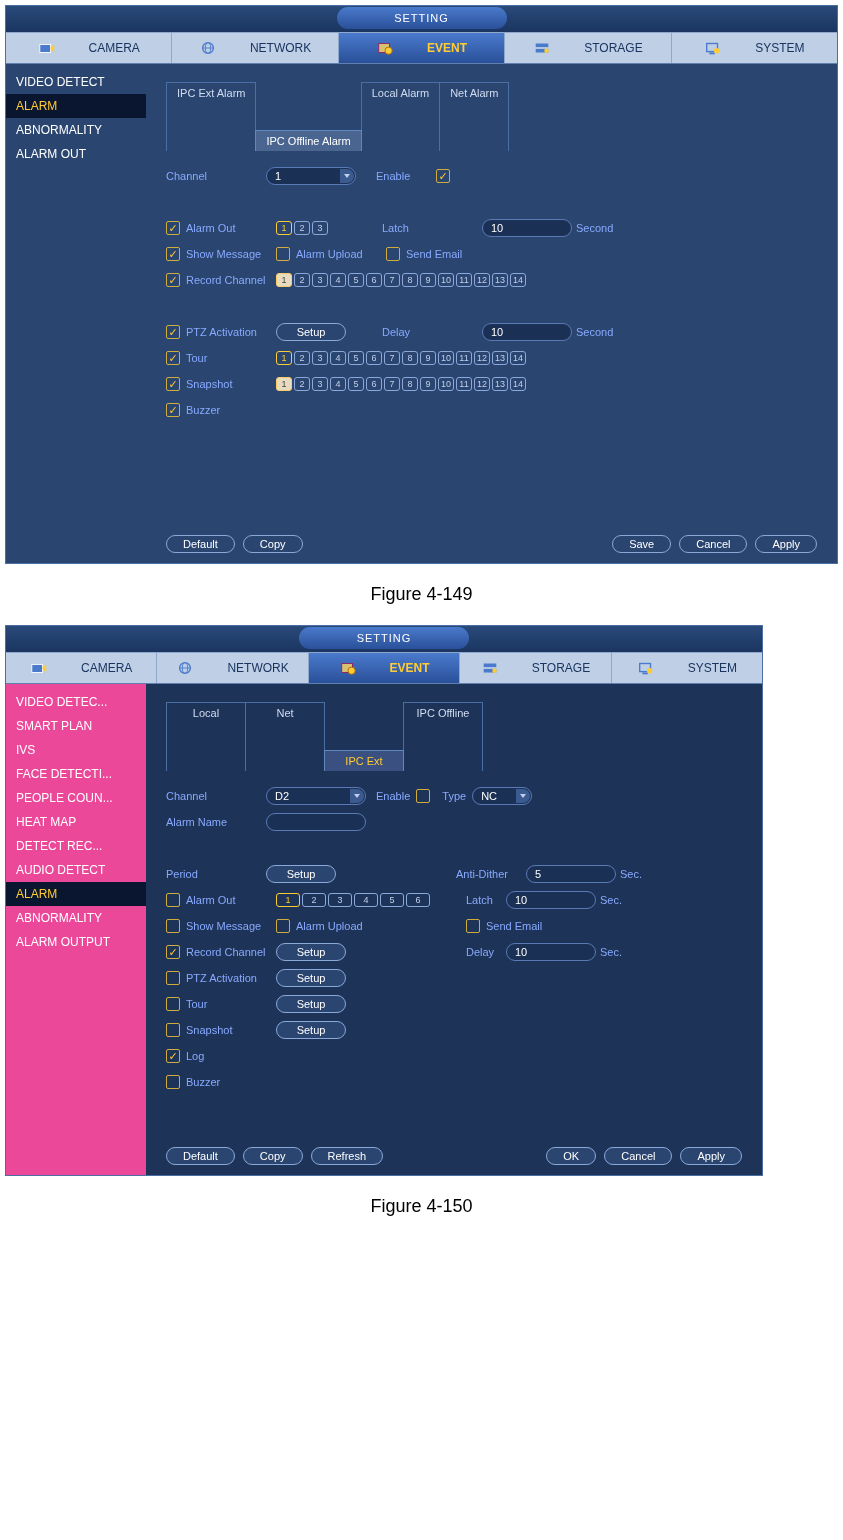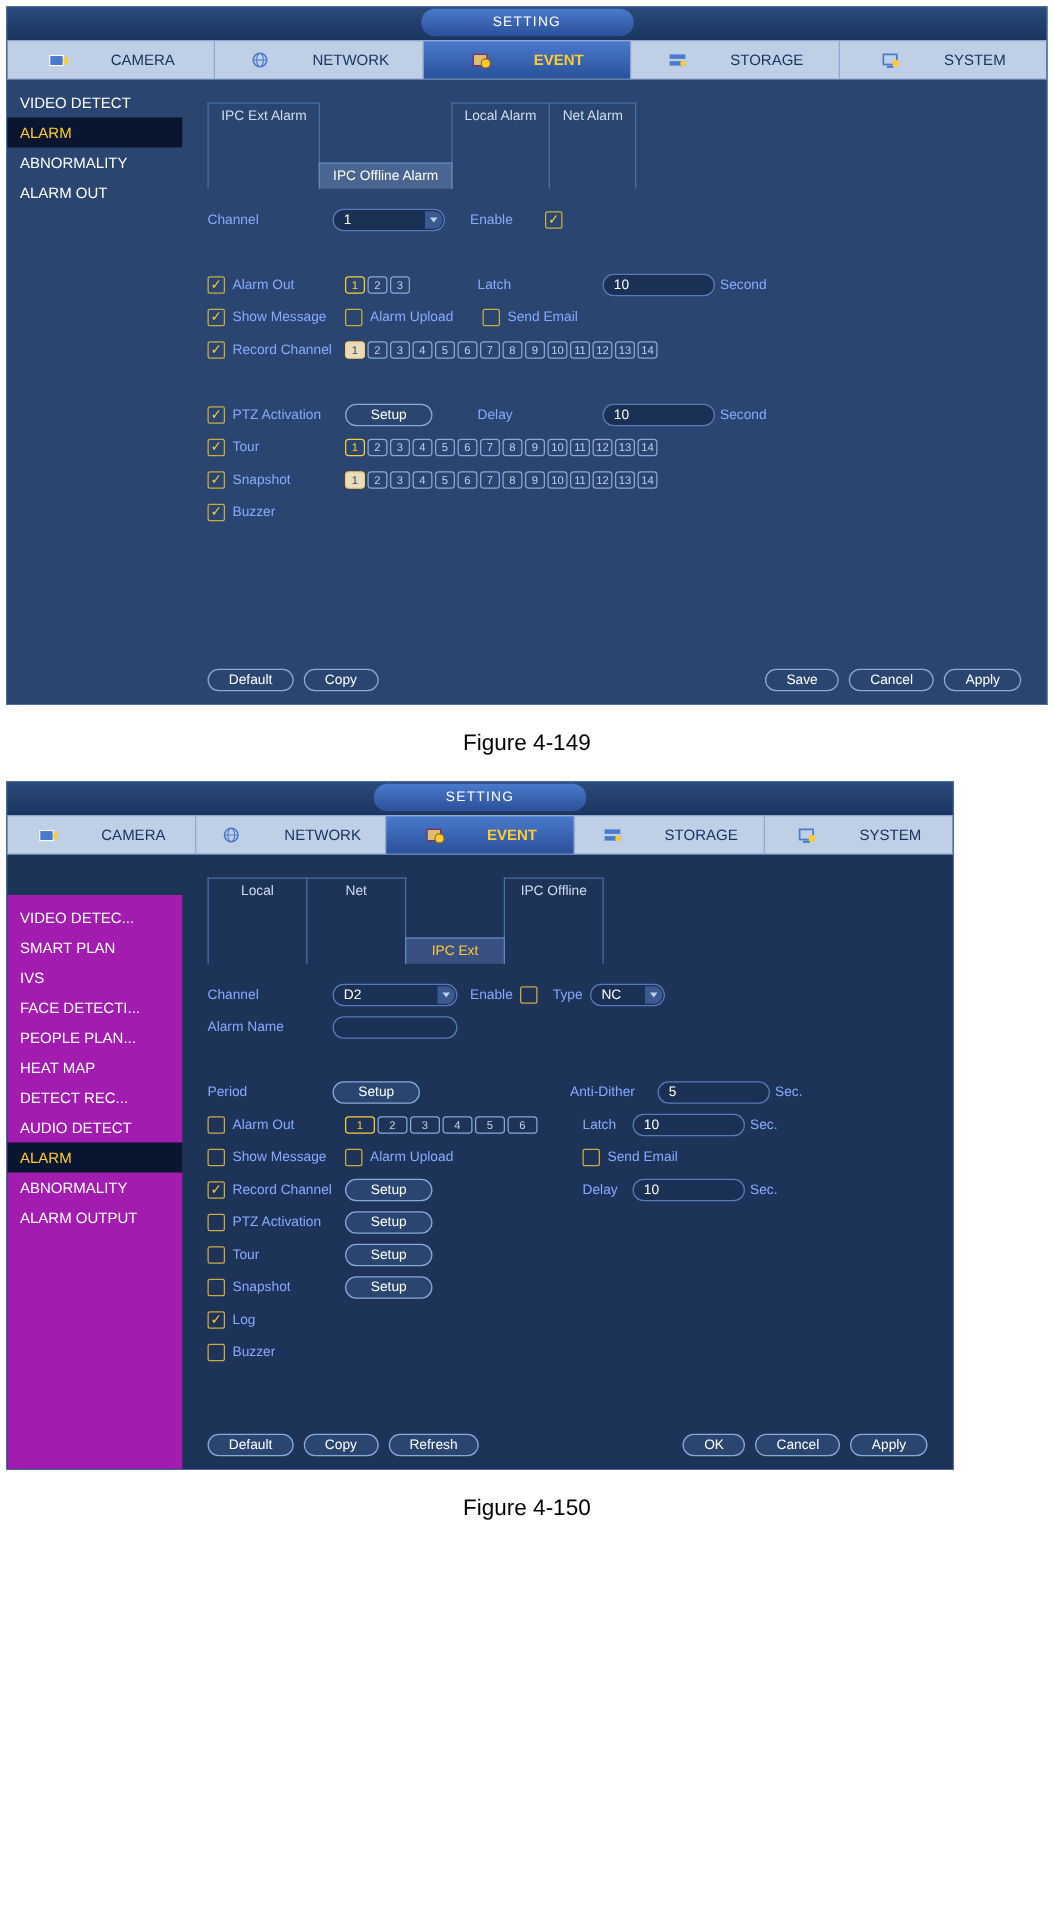--- a/index.html
+++ b/index.html
@@ -19,21 +19,21 @@
   .main-tab:last-child { border-right: none; }
   .main-tab.active { background: linear-gradient(to bottom, #4a7acc, #2a5099); }
   .main-tab.active .tab-label { color: #ffcc33; font-weight: bold; }
   .tab-label { color: #1a3560; margin-left: 27px; }
   .tab-icon { width: 18px; height: 16px; display: inline-flex; }
 
   .body-area { display: flex; min-height: 440px; background: #2a4570; }
   .body-area.dark { background: #1e3358; }
 
   .sidebar { width: 140px; background: #2a4570; padding-top: 6px; }
-  .sidebar.dark { background: #a21caf; margin-top: 32px; }
+  .sidebar.dark { background: #ec4899; }
   .sidebar-item { padding: 5px 10px; font-size: 12px; color: #fff; cursor: pointer; white-space: nowrap; overflow: hidden; text-overflow: ellipsis; }
   .sidebar-item.active { background: #0a1530; color: #ffcc33; }
 
   .content { flex: 1; padding: 18px 20px 10px 20px; background: #2a4570; position: relative; }
   .content.dark { background: #1e3358; }
 
   .sub-tabs { display: flex; margin-bottom: 14px; }
   .sub-tab { padding: 4px 10px; font-size: 11px; color: #d0dcf0; background: #2a4570; border: 1px solid #4a6fa5; border-bottom: none; cursor: pointer; margin-right: -1px; }
   .sub-tab.active { background: #4a6590; color: #fff; border-color: #6088c0; position: relative; margin-top: 48px; }
   .sub-tabs.dark .sub-tab { background: #1e3358; }
@@ -371,21 +371,21 @@
       <span class="tab-label">SYSTEM</span>
     </div>
   </div>
 
   <div class="body-area dark">
     <div class="sidebar dark">
       <div class="sidebar-item">VIDEO DETEC...</div>
       <div class="sidebar-item">SMART PLAN</div>
       <div class="sidebar-item">IVS</div>
       <div class="sidebar-item">FACE DETECTI...</div>
-      <div class="sidebar-item">PEOPLE PLAN...</div>
+      <div class="sidebar-item">PEOPLE COUN...</div>
       <div class="sidebar-item">HEAT MAP</div>
       <div class="sidebar-item">DETECT REC...</div>
       <div class="sidebar-item">AUDIO DETECT</div>
       <div class="sidebar-item active">ALARM</div>
       <div class="sidebar-item">ABNORMALITY</div>
       <div class="sidebar-item">ALARM OUTPUT</div>
     </div>
 
     <div class="content dark">
       <div class="sub-tabs dark">

